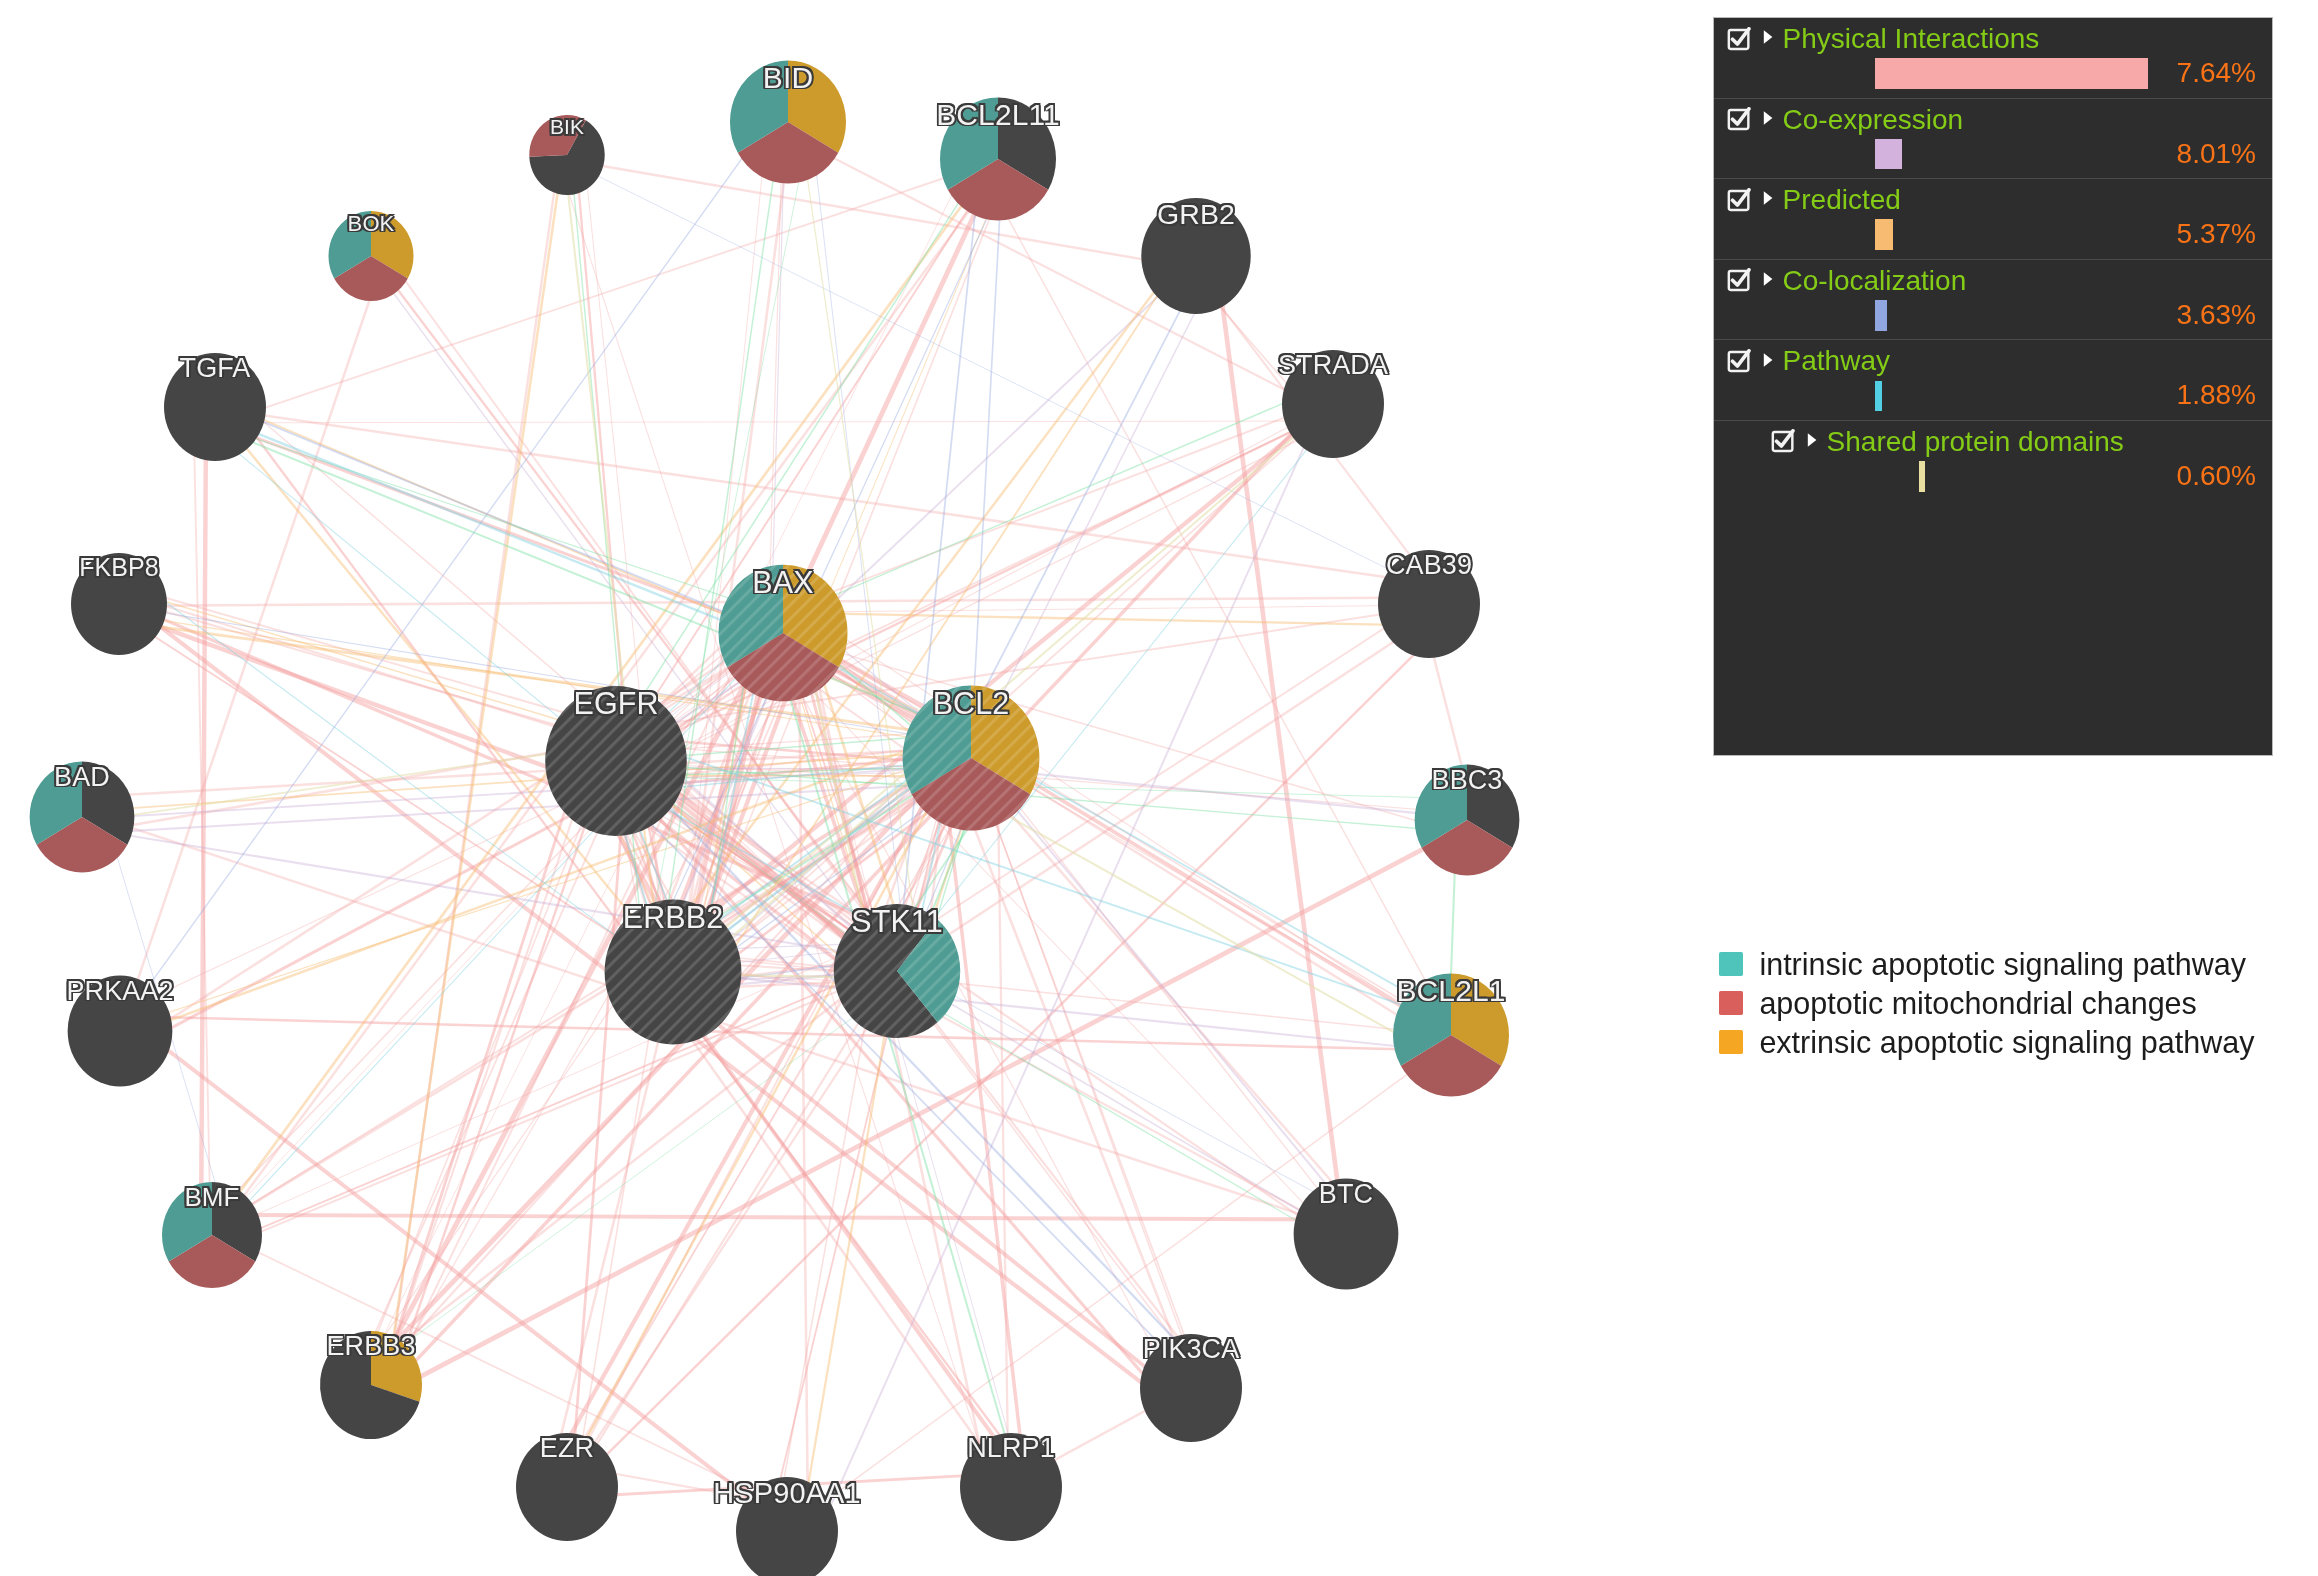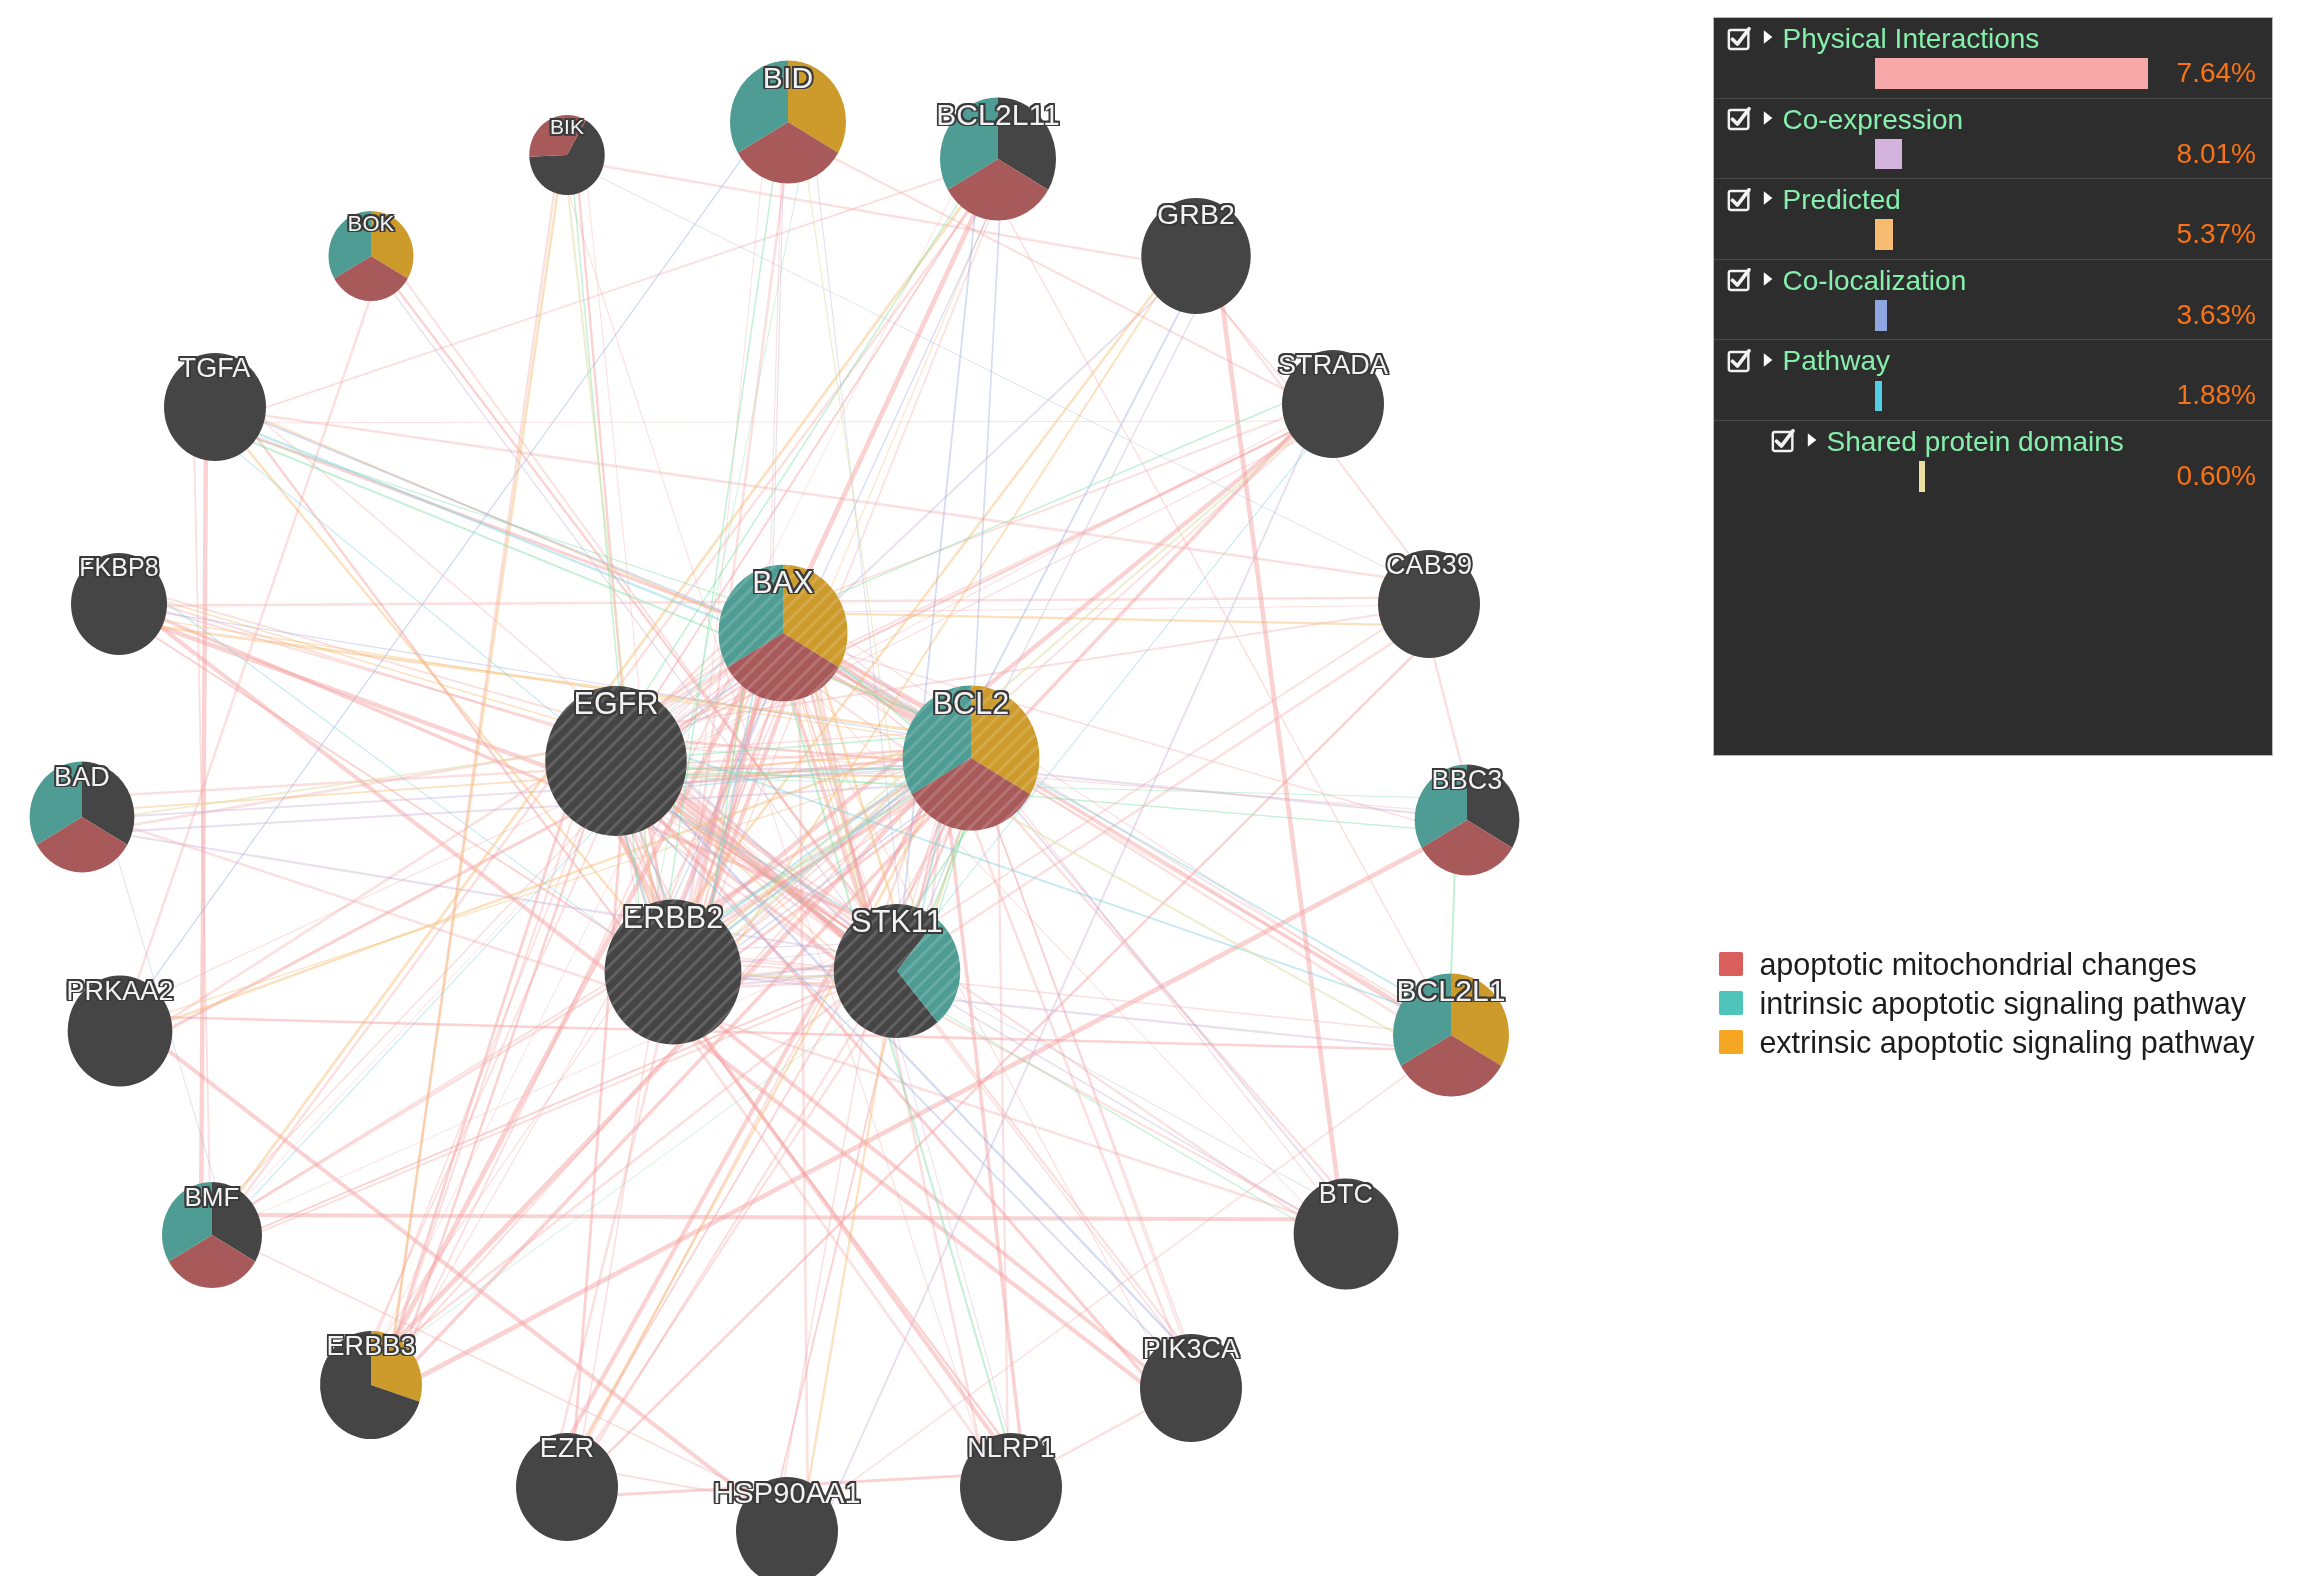--- a/index.html
+++ b/index.html
@@ -23,21 +23,21 @@
   #weights-panel{position:absolute;left:1713px;top:17px;width:560px;height:739px;
       background:#2d2d2d;border:1.2px solid #b9b9b9;box-sizing:border-box;}
   .wrow{position:relative;height:auto;border-bottom:1.2px solid #4a4a4a;
         padding:6.1px 0 4.9px 0;}
   .wrow:last-child{border-bottom:none;padding-left:44px;}
   .wtop{display:flex;align-items:center;padding-left:13.4px;}
   .wcheck{width:24.4px;height:24.4px;flex:none;position:relative;}
   .wcheck svg{display:block;}
   .warrow{width:21px;flex:none;text-align:center;color:#ffffff;font-size:16px;
           line-height:1;margin-left:6.1px;}
-  .wname{color:#86efac;font-size:28px;line-height:1.05;margin-left:3.7px;}
+  .wname{color:#84cc16;font-size:28px;line-height:1.05;margin-left:3.7px;}
   .wbot{position:relative;height:38px;margin-top:1.2px;}
   .wbar{position:absolute;left:161px;top:3.7px;height:30.5px;}
   .wpct{position:absolute;right:16px;top:2.4px;color:#f97316;font-size:28px;}
 
   
   #function-legend{position:absolute;left:1719px;top:949px;}
   .flrow{display:flex;align-items:center;margin-bottom:8.5px;}
   .flswatch{width:24.4px;height:24.4px;flex:none;border-radius:1.8px;}
   .fllabel{margin-left:16px;color:#1c1c1c;font-size:30.5px;line-height:1;}
 </style>
@@ -666,26 +666,26 @@
       </div>
       <div class="wbot">
         <div class="wbar" style="width: 6.1px; background: rgb(232, 223, 160);"></div>
         <span class="wpct">0.60%</span>
       </div>
     </div>
   </div>
 
 <div id="function-legend">
     <div class="flrow">
+      <span class="flswatch" style="background: rgb(78, 196, 187);"></span>
+      <span class="fllabel">intrinsic apoptotic signaling pathway</span>
+    </div>
+    <div class="flrow">
       <span class="flswatch" style="background: rgb(216, 95, 92);"></span>
       <span class="fllabel">apoptotic mitochondrial changes</span>
-    </div>
-    <div class="flrow">
-      <span class="flswatch" style="background: rgb(78, 196, 187);"></span>
-      <span class="fllabel">intrinsic apoptotic signaling pathway</span>
     </div>
     <div class="flrow">
       <span class="flswatch" style="background: rgb(245, 166, 35);"></span>
       <span class="fllabel">extrinsic apoptotic signaling pathway</span>
     </div>
   </div>
 
 <svg width="0" height="0" style="position: absolute;">
     <defs>
       <pattern id="hatchL" width="16" height="16" patternUnits="userSpaceOnUse" patternTransform="rotate(45)">

